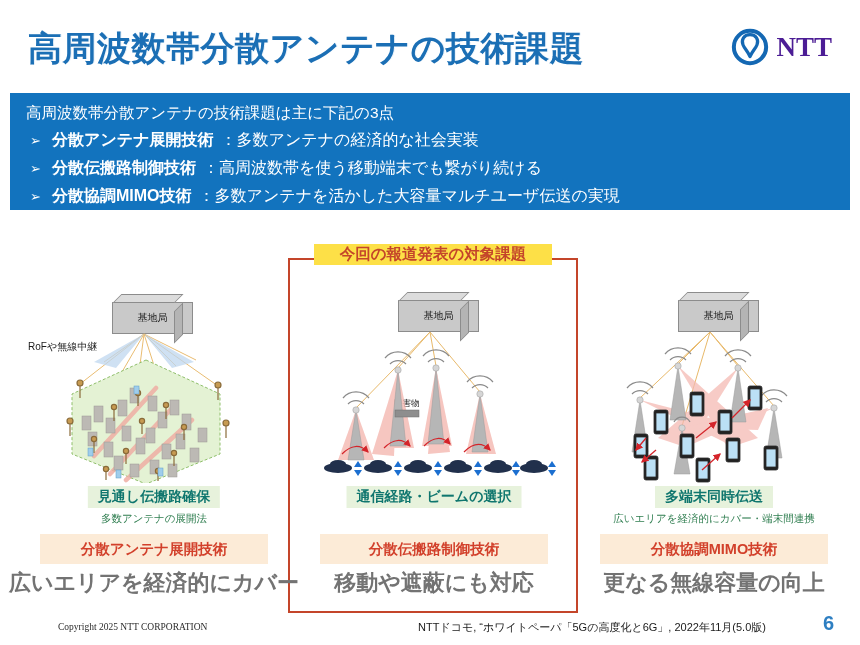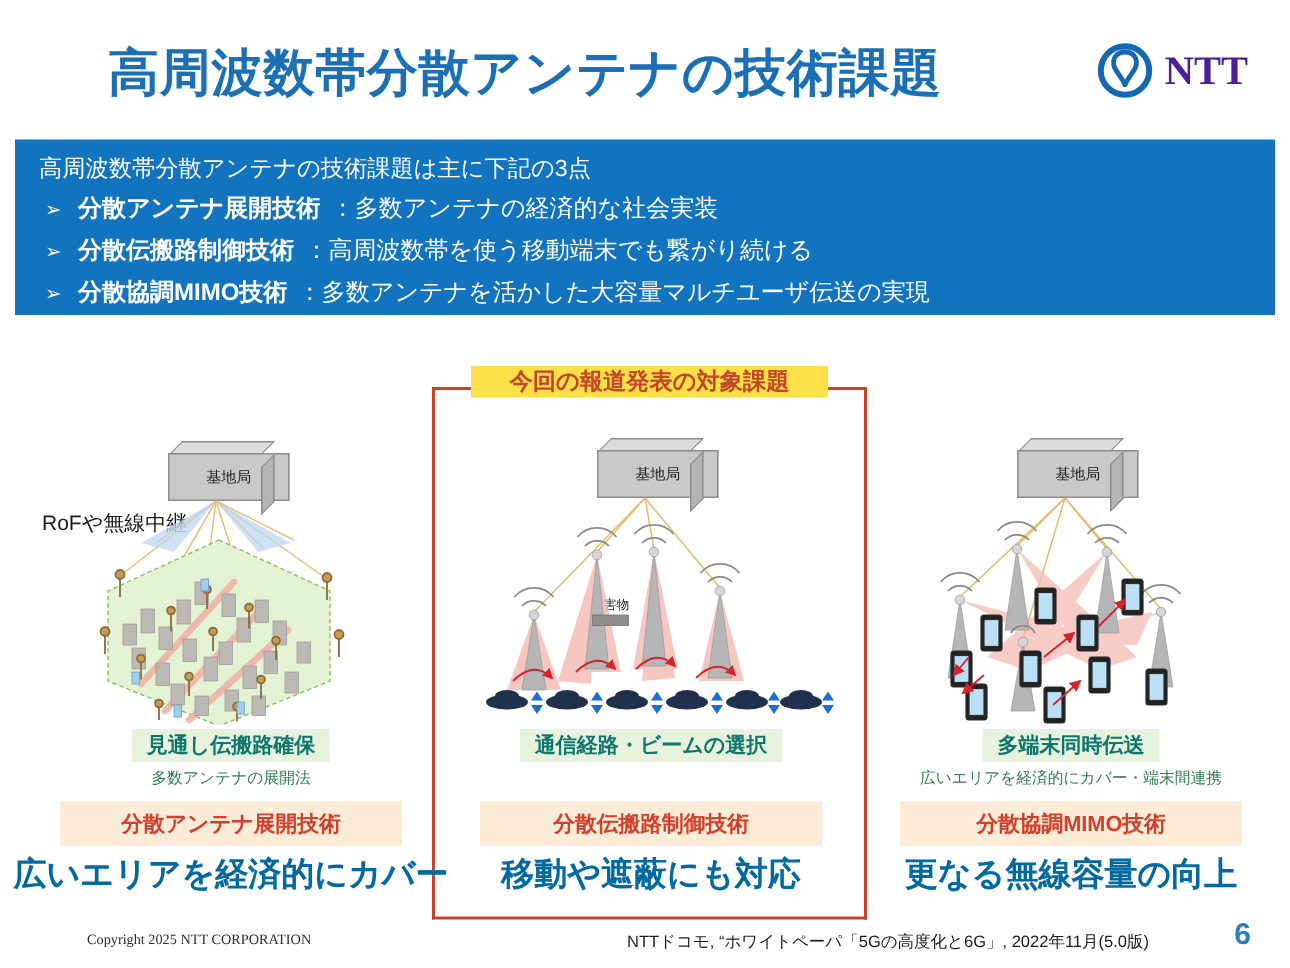--- a/index.html
+++ b/index.html
@@ -14,21 +14,20 @@
   
   #title-bar {
     position: absolute; left: 0; top: 18px; width: 860px; height: 62px;
   }
   #page-title {
     position: absolute; left: 28px; top: 8px;
     font-size: 34px; font-weight: bold;
     color: #1B6FB5; letter-spacing: 0.5px;
     text-shadow: 0 1px 0 #ffffff, 1px 0 0 #e8f1f9;
     white-space: nowrap;
-    margin-left: 44px;
   }
   #ntt-logo {
     position: absolute; right: 28px; top: 10px;
     display: flex; align-items: center; gap: 7px;
   }
   #ntt-mark { width: 38px; height: 38px; display: block; }
   #ntt-word {
     font-size: 27px; font-weight: bold; color: #4c1d95;
     font-family: "Liberation Serif", "DejaVu Serif", serif;
     letter-spacing: 0px;
@@ -97,41 +96,41 @@
     position: absolute; left: 50%; transform: translateX(-50%);
     top: 246px; width: 228px; height: 30px;
     background: #FCEBD7; color: #D2402B;
     font-size: 14.5px; font-weight: bold;
     display: flex; align-items: center; justify-content: center;
     white-space: nowrap;
   }
   .label-outcome {
     position: absolute; left: 50%; transform: translateX(-50%);
     top: 280px;
-    color: #0369a1; font-size: 22px; font-weight: bold;
+    color: #737373; font-size: 22px; font-weight: bold;
     white-space: nowrap;
   }
 
   
   .bs-box {
     position: absolute; width: 81px; height: 32px;
     background: #C9C9C9; border: 1px solid #8C8C8C;
     display: flex; align-items: center; justify-content: center;
     font-size: 10px; color: #1a1a1a;
   }
   .bs-lid {
     position: absolute; background: #DCDCDC; border: 1px solid #8C8C8C;
     height: 9px; transform: skewX(-45deg);
   }
   .bs-side {
     position: absolute; background: #B4B4B4; border: 1px solid #8C8C8C;
     width: 9px; transform: skewY(-45deg);
   }
   .rof-label {
-    position: absolute; font-size: 14px; color: #1a1a1a; white-space: nowrap;
+    position: absolute; font-size: 10px; color: #1a1a1a; white-space: nowrap;
   }
   .obstacle-label {
     position: absolute; font-size: 8.5px; color: #1a1a1a; white-space: nowrap;
   }
 
   
   #copyright {
     position: absolute; left: 34px; top: 622px;
     font-size: 9.5px; color: #2b2b2b;
     font-family: "Liberation Serif", "DejaVu Serif", serif;

